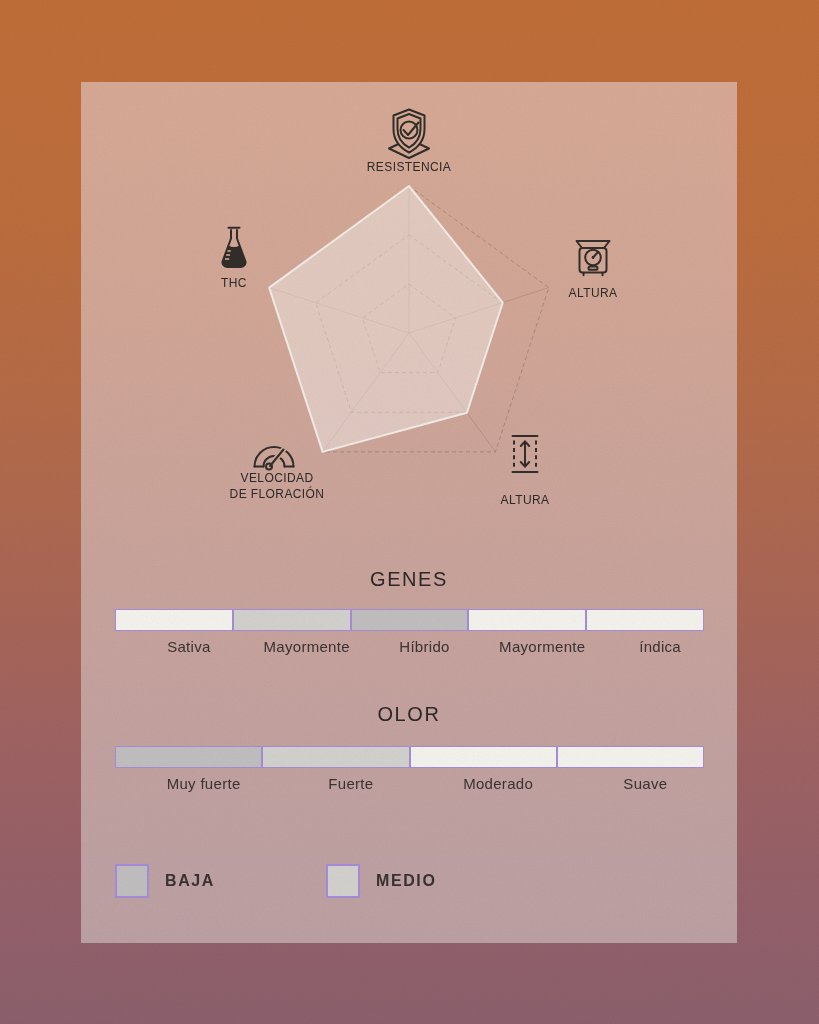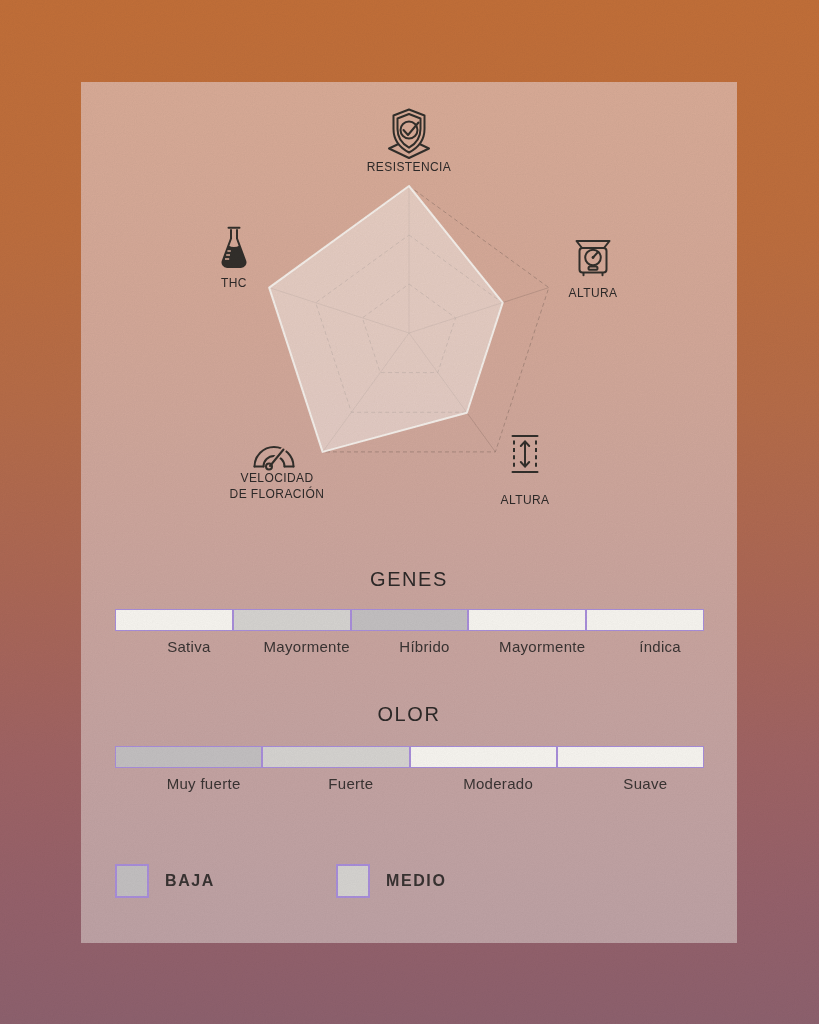--- a/index.html
+++ b/index.html
@@ -51,21 +51,21 @@
   .genes-bar { top: 527px; }
   .olor-bar  { top: 664px; }
   .seg { flex: 1; border: 1.5px solid #ab90dd; }
   .seg-labels { position: absolute; left: 49px; width: 589px; display: flex; }
   .genes-labels { top: 556px; }
   .olor-labels  { top: 693px; }
   .seglabel { flex: 1; text-align: center; font-size: 15px; letter-spacing: .3px; color: #3b3534; }
   
   .legend-item { position: absolute; top: 782px; display: flex; align-items: center; gap: 16px; }
   #legend-alto  { left: 34px; }
-  #legend-medio { left: 255px; justify-content: flex-end; }
+  #legend-medio { left: 245px; justify-content: flex-end; }
   #legend-baja  { left: 474px; }
   .legend-box { width: 34px; height: 34px; border: 2px solid #ab90dd; }
   .legend-label { font-size: 16px; font-weight: 600; letter-spacing: 1.6px; color: #3a3433; }
   
   .grain { position: absolute; inset: 0; width: 100%; height: 100%; opacity: .05; pointer-events: none; }
 </style>
 </head>
 <body>
 
 <div class="canvas">

